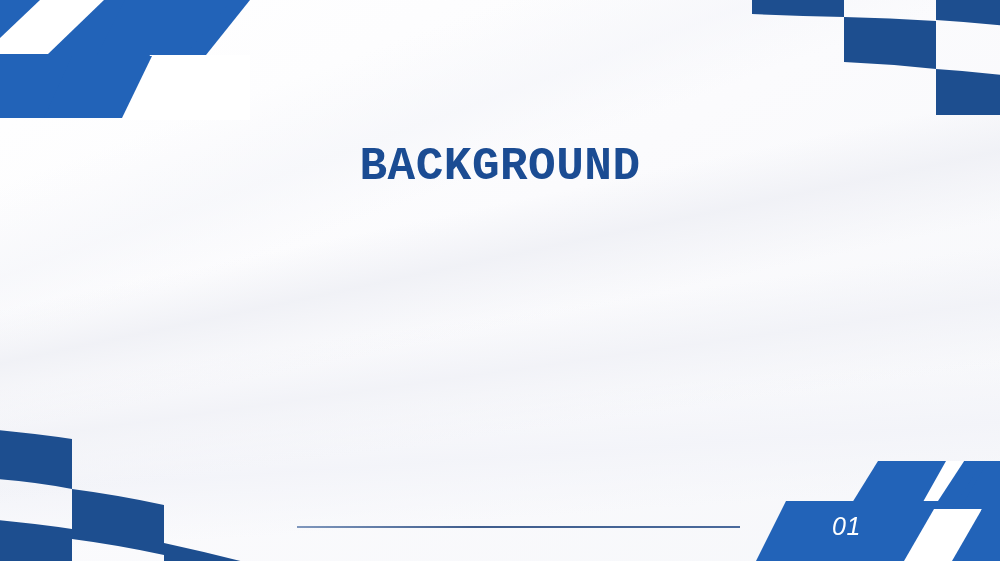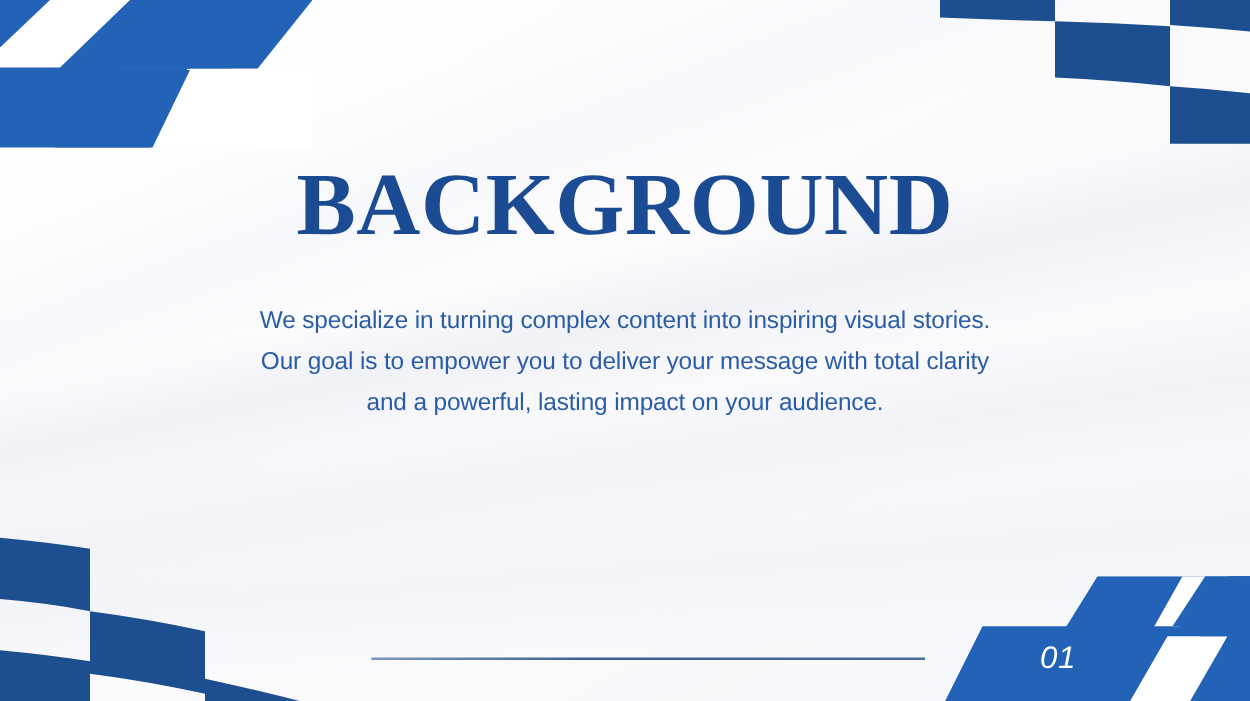--- a/index.html
+++ b/index.html
@@ -39,27 +39,27 @@
   #corner-br { right:0; bottom:0; }
 
   .content {
     position:absolute;
     left:0; right:0;
     top:128px;
     text-align:center;
     z-index:5;
   }
   .slide-title {
-    font-family:Liberation Serif, serif;
+    font-family:Liberation Mono, monospace;
     font-weight:bold;
-    font-size:71px;
+    font-size:46px;
     letter-spacing:0.5px;
     line-height:1.02;
     color:#1b4c93;
-    margin:0 auto;
+    margin:16px auto;
   }
   .slide-body {
     margin:40px auto 0 auto;
     width:590px;
     font-family:"Liberation Sans", sans-serif;
     font-size:19.5px;
     font-weight:normal;
     line-height:33px;
     color:#2a5ca8;
     letter-spacing:-0.1px;
@@ -158,20 +158,19 @@
     <path d="M218,40 L252,-12 L280,-12 L280,40 Z" fill="#2263b8"></path>
     <path d="M232,48 L266,-4 L280,-4 L280,48 L240,48 Z" fill="#2263b8"></path>
     <path d="M208,48 L238,0 L280,0 L280,20 L246,48 Z" fill="#2263b8" opacity="0"></path>
     <path d="M184,100 L214,48 L262,48 L232,100 Z" fill="#ffffff"></path>
     <path d="M240,48 L268,0 L280,0 L280,48 Z" fill="#2263b8"></path>
     <path d="M232,100 L262,48 L280,48 L280,100 Z" fill="#2263b8"></path>
   </svg>
 
   <div class="content">
     <h1 class="slide-title">BACKGROUND</h1>
-    <p class="slide-body">We specialize in turning complex content into inspiring visual stories. Our goal is to empower you to deliver your message with total clarity and a powerful, lasting impact on your audience.</p>
   </div>
 
   <div class="footer-rule"></div>
 
   <div class="page-number">01</div>
 
 </div>
 
 </body></html>

